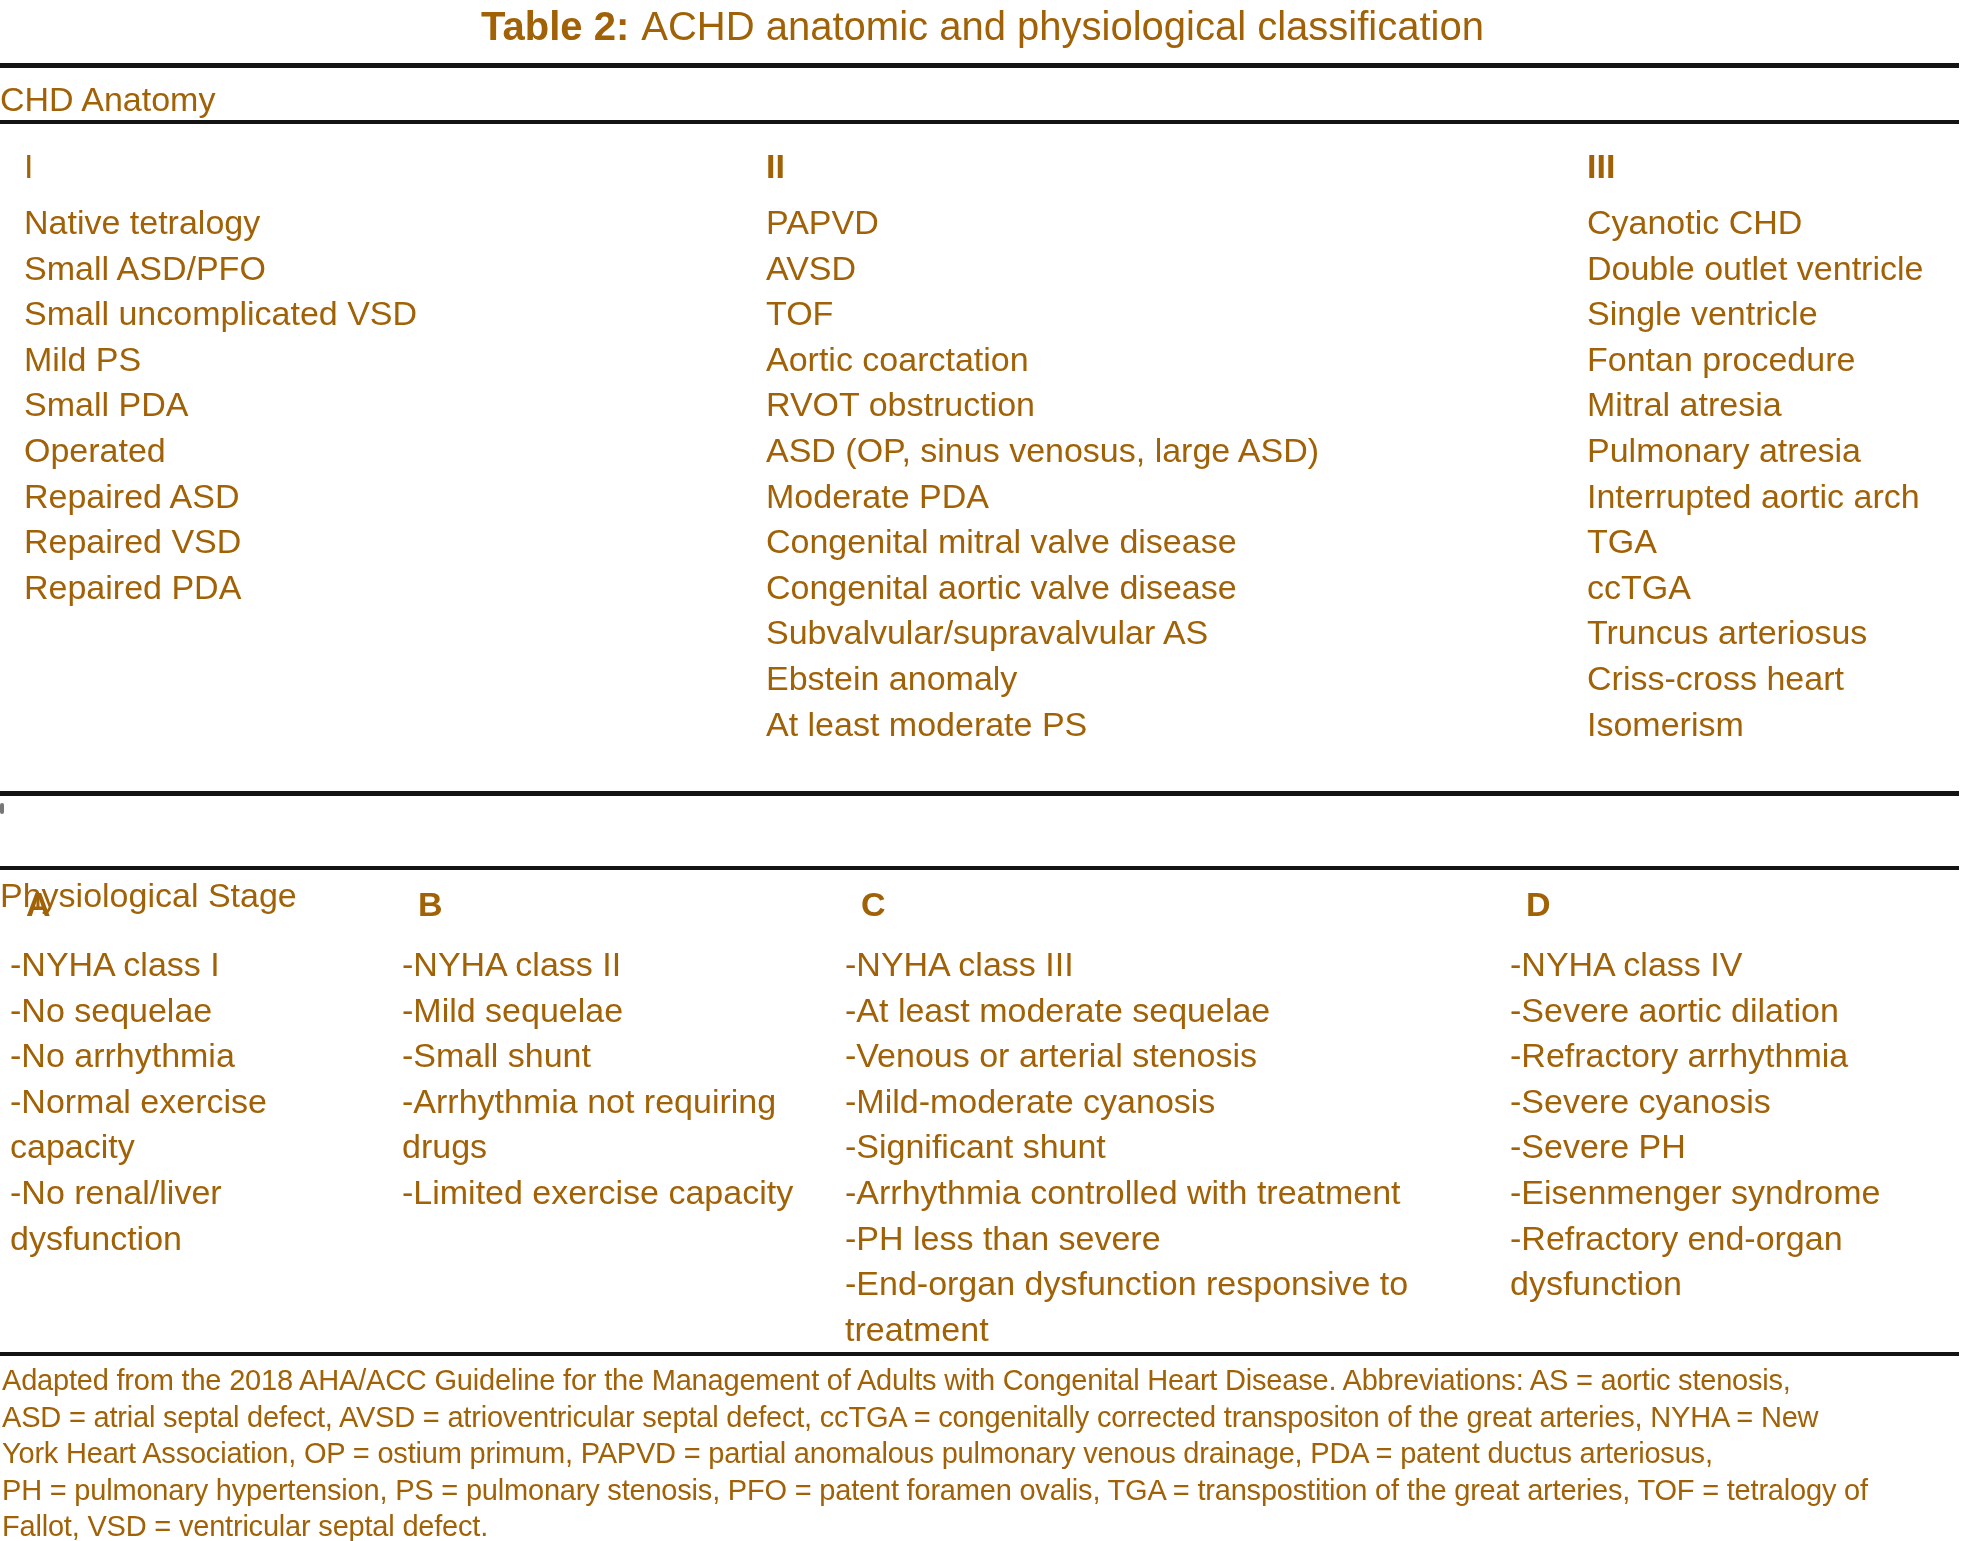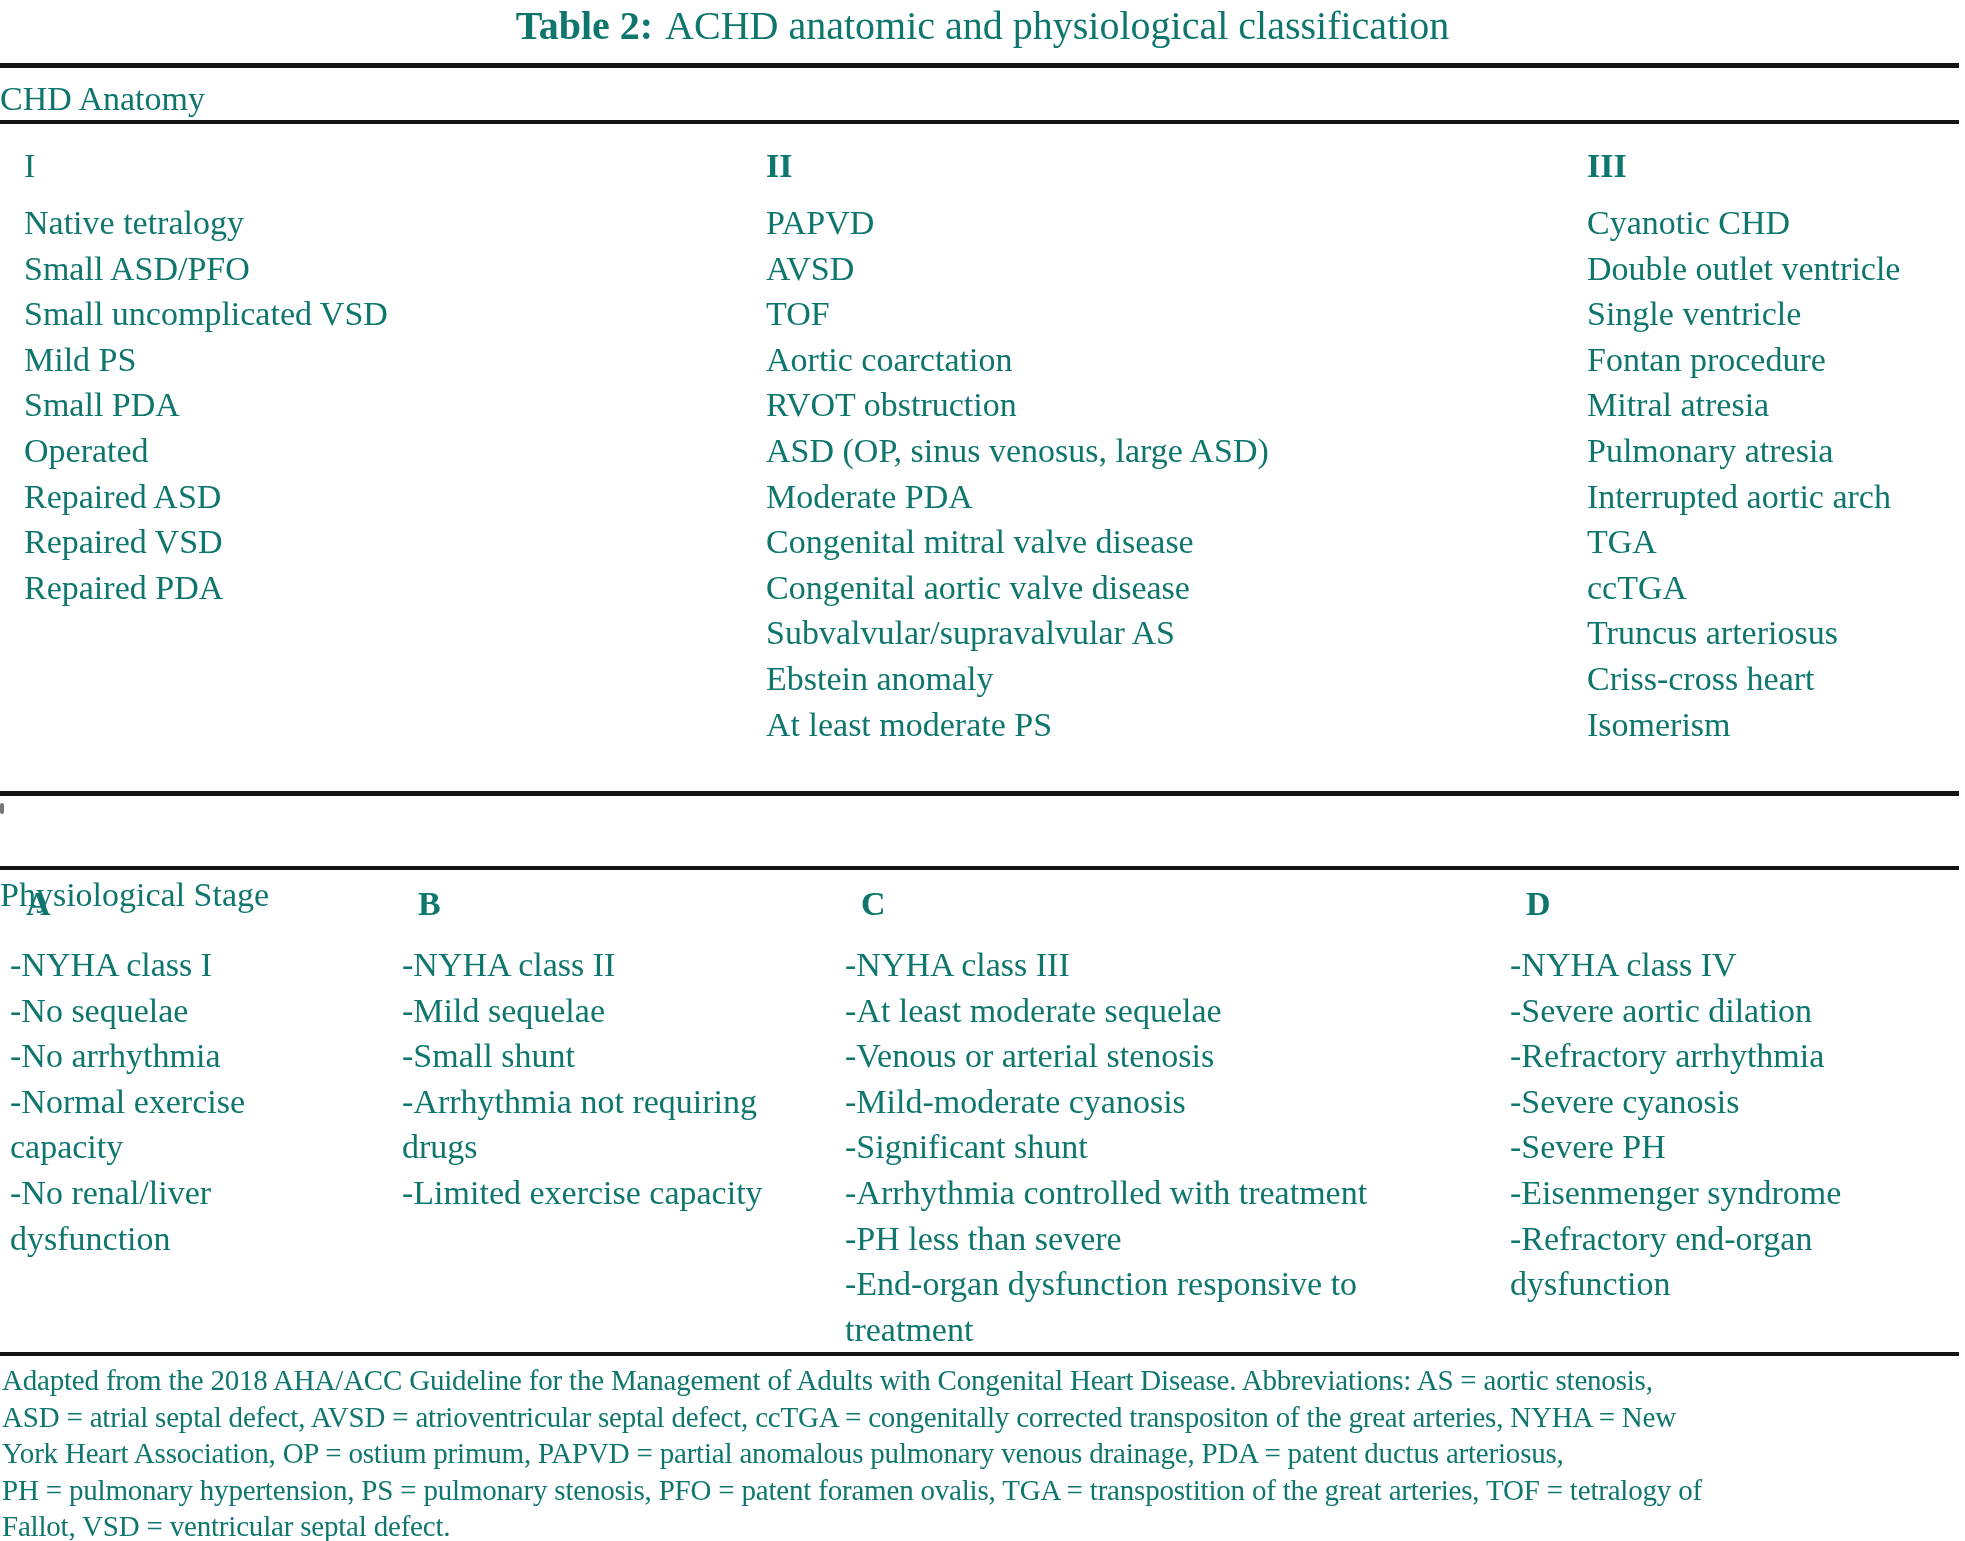--- a/index.html
+++ b/index.html
@@ -1,21 +1,21 @@
 <!DOCTYPE html>
 <html><head>
 <meta charset="utf-8">
 <style>
   html,body{margin:0;padding:0;background:#ffffff;}
   .page{
     position:relative;
     width:1965px;height:1541px;
     background:#ffffff;
-    color:#0f766e;
-    font-family:Liberation Serif, serif;
+    color:#a16207;
+    font-family:Liberation Sans, sans-serif;
     overflow:hidden;
   }
   .title{
     position:absolute;top:2px;left:0;right:0;
     text-align:center;
     font-size:40px;line-height:48px;
     white-space:nowrap;
   }
   .title .lbl{font-weight:bold;}
   .title .rest{margin-left:12px;}

